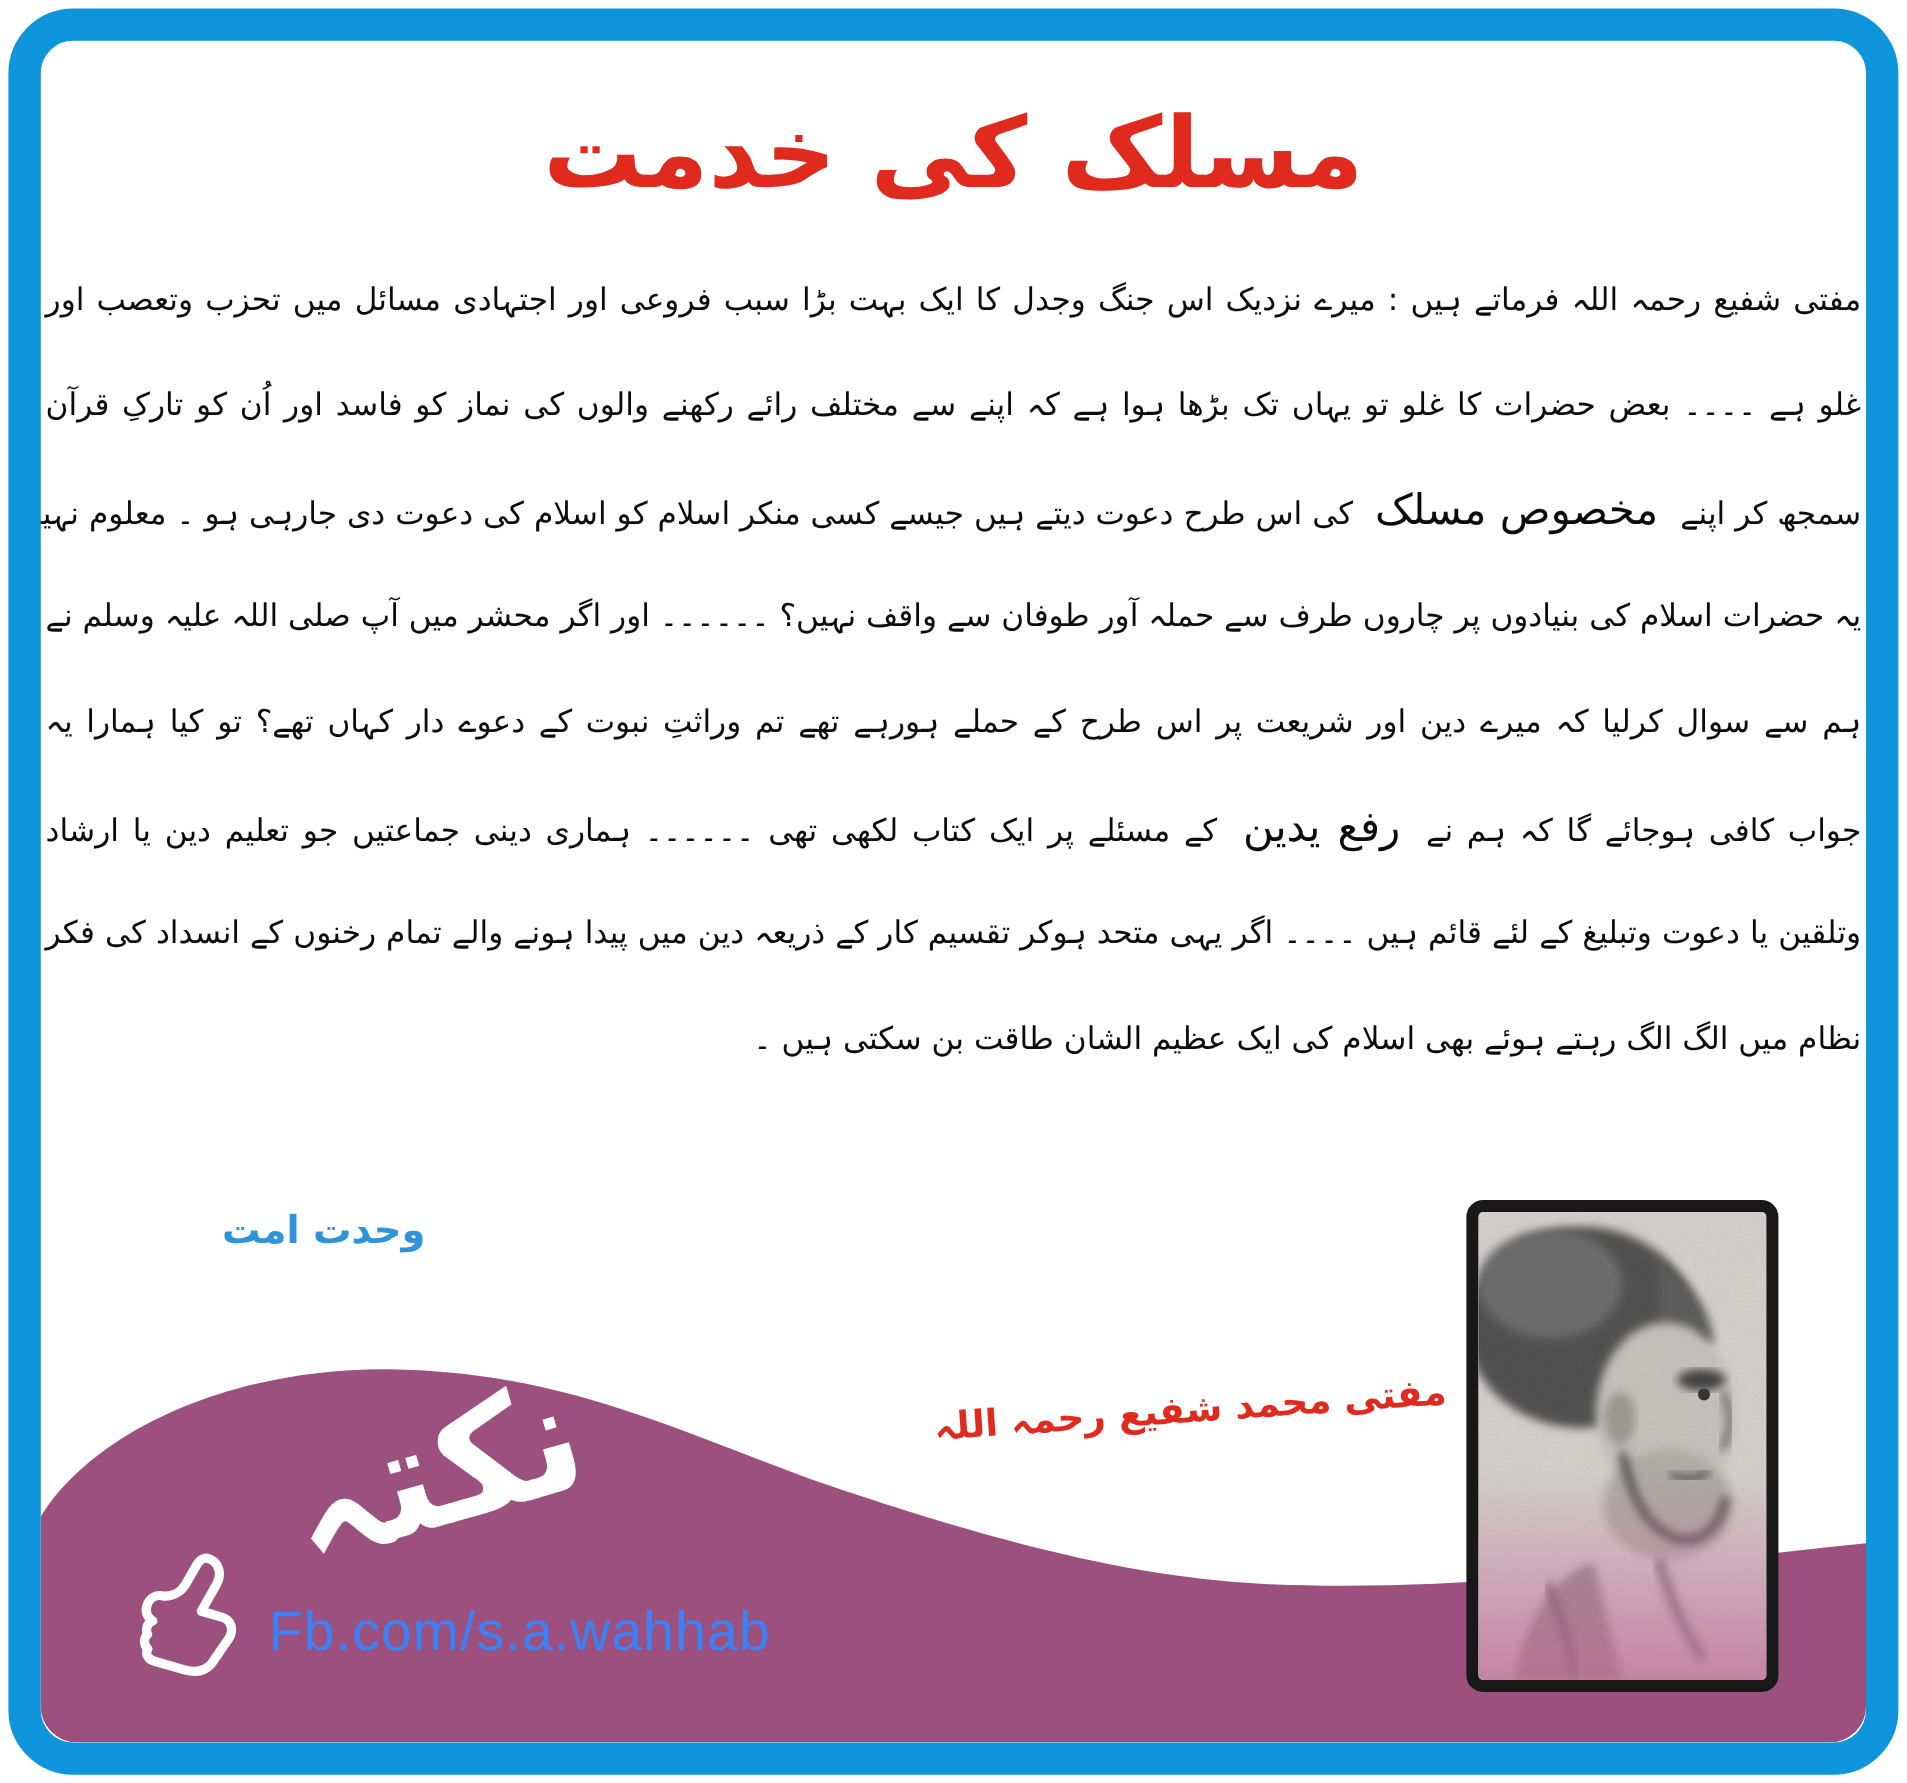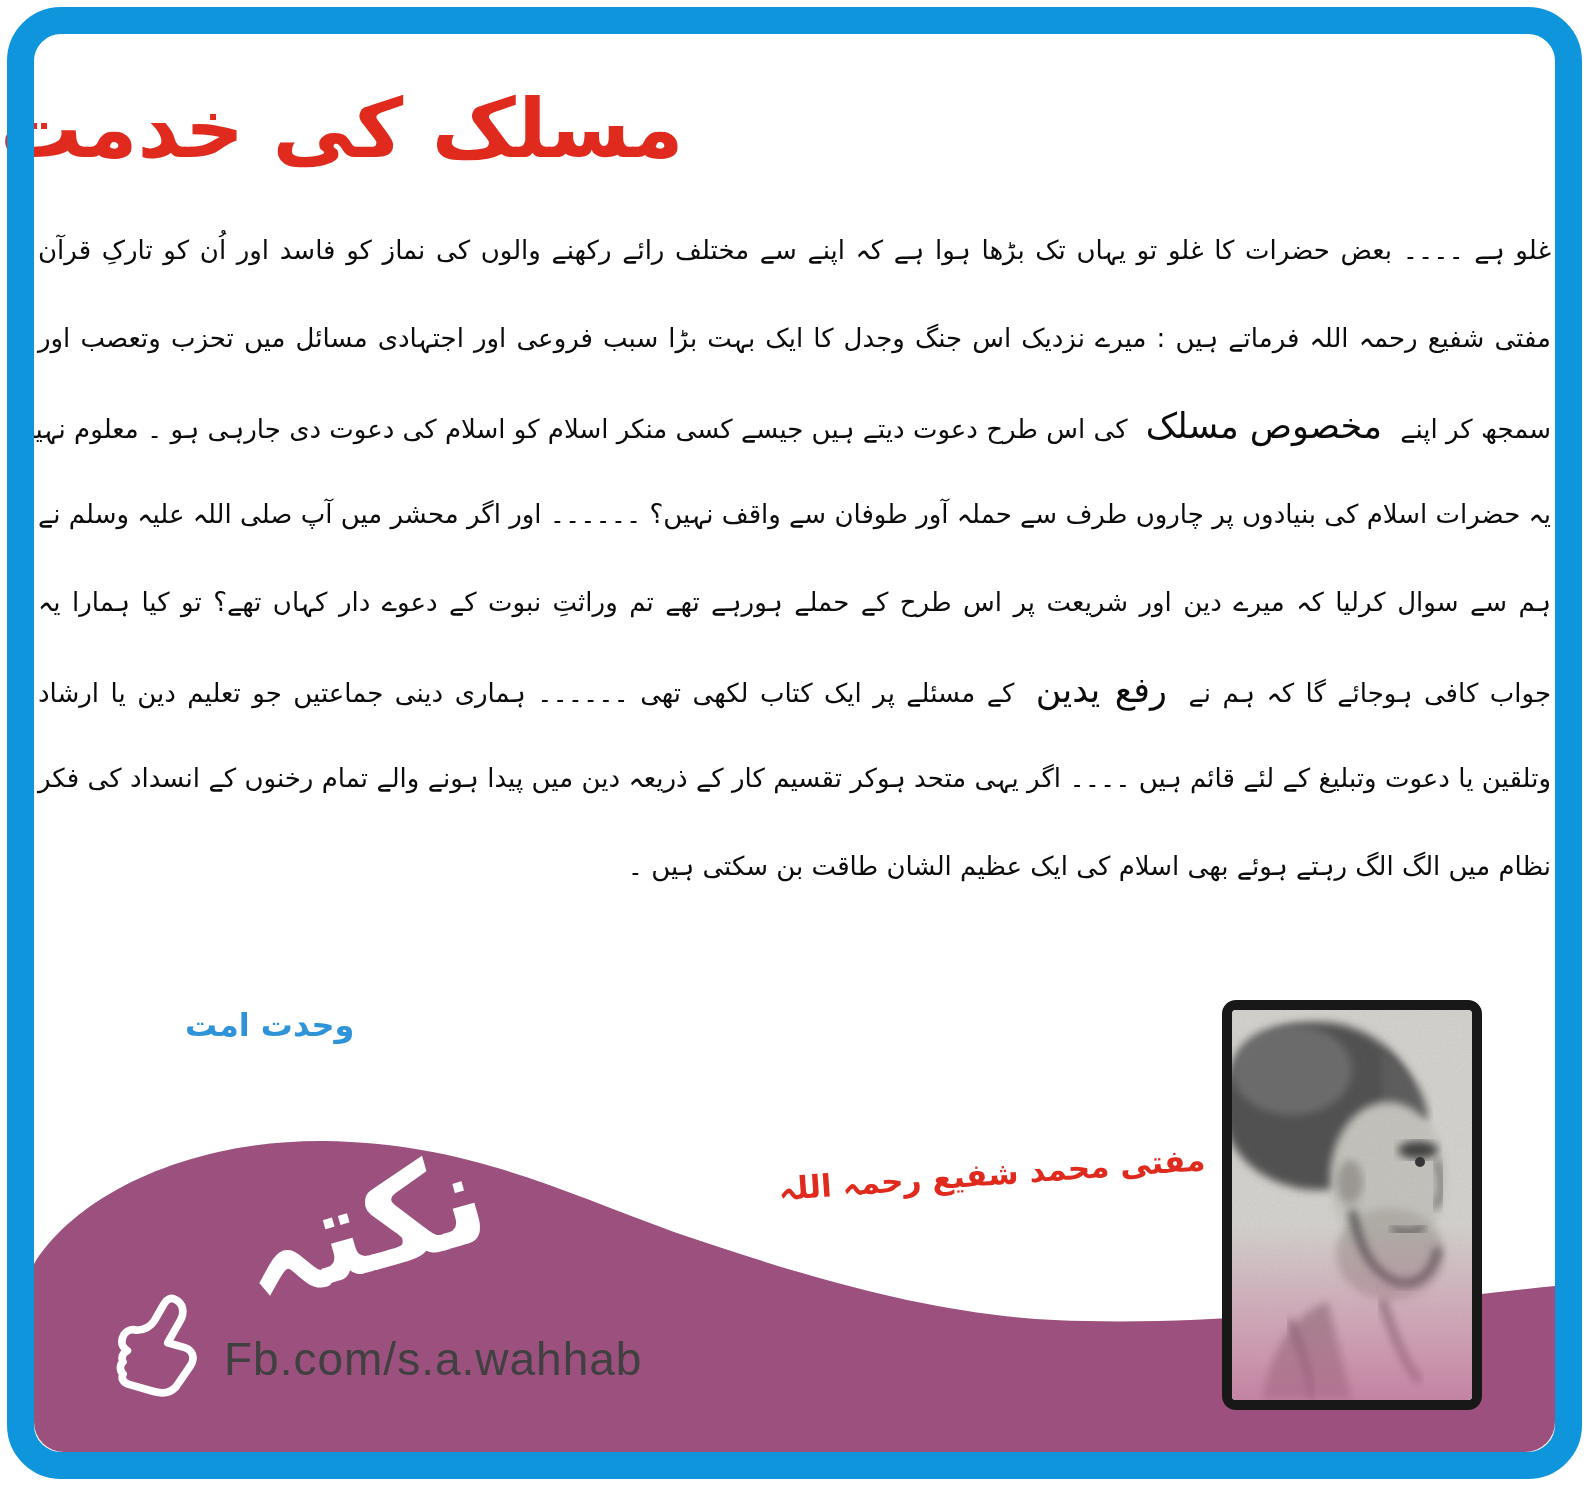--- a/index.html
+++ b/index.html
@@ -7,21 +7,21 @@
     position:relative; width:1589px; height:1486px; background:#ffffff;
     overflow:hidden; font-family:"DejaVu Sans", sans-serif;
   }
   
   .frame{
     position:absolute; inset:7px; border:27px solid var(--blue_border);
     border-radius:54px; pointer-events:none; z-index:9;
   }
   
   .title{
-    position:absolute; top:66px; left:0; right:0; text-align:left;
+    position:absolute; top:66px; left:0; right:0; text-align:center;
     direction:rtl; font-weight:bold; font-size:82px; line-height:126px;
     color:var(--red); z-index:3; letter-spacing:2px;
   }
   
   .body{
     position:absolute; top:206px; left:38px; right:38px; direction:rtl;
     color:#0c0c0c; z-index:3;
   }
   .line{
     height:88px; line-height:88px; font-size:26px;
@@ -46,21 +46,21 @@
     position:absolute; left:100px; top:1278px; width:118px; height:122px; z-index:2;
   }
   
   .nukta{
     position:absolute; left:238px; top:1128px; color:#ffffff;
     font-size:128px; line-height:200px; font-weight:bold;
     transform:rotate(-16deg); z-index:2; direction:rtl;
   }
   
   .fb{
-    position:absolute; left:224px; top:1332px; color:#404040;
+    position:absolute; left:224px; top:1332px; color:#3b82f6;
     font-family:"Liberation Sans", sans-serif; font-size:46px; z-index:2;
     direction:ltr; letter-spacing:1px;
   }
   
   .caption{
     position:absolute; right:383px; top:1156px; direction:rtl; white-space:nowrap;
     color:var(--red); font-weight:bold; font-size:31px; z-index:3;
     transform:rotate(-4deg);
   }
   
@@ -72,22 +72,22 @@
   .photo svg{ display:block; width:100%; height:100%; }
 </style>
 </head>
 <body>
 
 <div class="canvas">
 
   <div class="title">مسلک کی خدمت</div>
 
   <div class="body" id="body-lines">
+      <div class="line"><span>مفتی شفیع رحمہ اللہ فرماتے ہیں : میرے نزدیک اس جنگ وجدل کا ایک بہت بڑا سبب فروعی اور اجتہادی مسائل میں تحزب وتعصب اور</span> </div>
       <div class="line"><span>غلو ہے ۔۔۔۔ بعض حضرات کا غلو تو یہاں تک بڑھا ہوا ہے کہ اپنے سے مختلف رائے رکھنے والوں کی نماز کو فاسد اور اُن کو تارکِ قرآن</span> </div>
-      <div class="line"><span>مفتی شفیع رحمہ اللہ فرماتے ہیں : میرے نزدیک اس جنگ وجدل کا ایک بہت بڑا سبب فروعی اور اجتہادی مسائل میں تحزب وتعصب اور</span> </div>
       <div class="line"><span>سمجھ کر اپنے</span> <span class="bseg">مخصوص مسلک</span> <span>کی اس طرح دعوت دیتے ہیں جیسے کسی منکر اسلام کو اسلام کی دعوت دی جارہی ہو ۔ معلوم نہیں</span> </div>
       <div class="line"><span>یہ حضرات اسلام کی بنیادوں پر چاروں طرف سے حملہ آور طوفان سے واقف نہیں؟ ۔۔۔۔۔۔ اور اگر محشر میں آپ صلی اللہ علیہ وسلم نے</span> </div>
       <div class="line"><span>ہم سے سوال کرلیا کہ میرے دین اور شریعت پر اس طرح کے حملے ہورہے تھے تم وراثتِ نبوت کے دعوے دار کہاں تھے؟ تو کیا ہمارا یہ</span> </div>
       <div class="line"><span>جواب کافی ہوجائے گا کہ ہم نے</span> <span class="bseg">رفع یدین</span> <span>کے مسئلے پر ایک کتاب لکھی تھی ۔۔۔۔۔۔ ہماری دینی جماعتیں جو تعلیم دین یا ارشاد</span> </div>
       <div class="line"><span>وتلقین یا دعوت وتبلیغ کے لئے قائم ہیں ۔۔۔۔ اگر یہی متحد ہوکر تقسیم کار کے ذریعہ دین میں پیدا ہونے والے تمام رخنوں کے انسداد کی فکر</span> </div>
       <div class="line line-end"><span>نظام میں الگ الگ رہتے ہوئے بھی اسلام کی ایک عظیم الشان طاقت بن سکتی ہیں ۔</span> </div>
     </div>
 
   <div class="tagline">وحدت امت</div>
 

